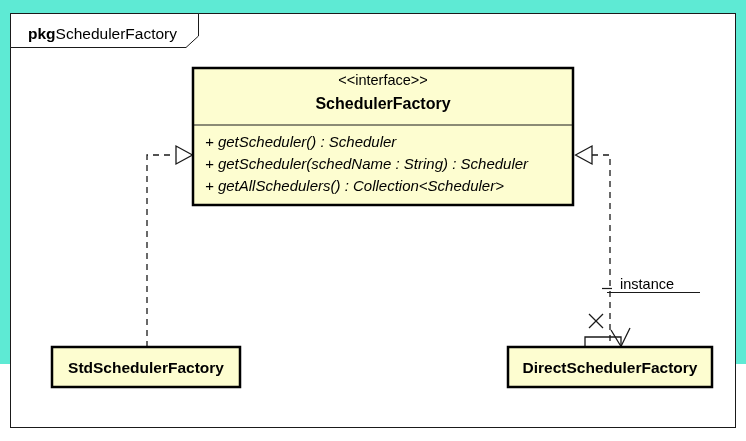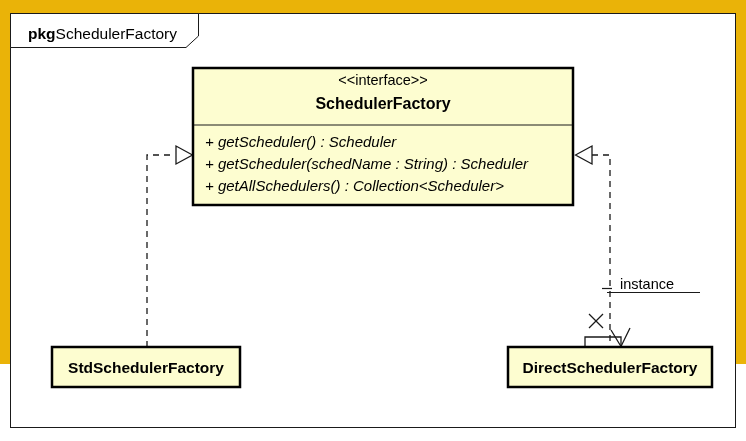--- a/index.html
+++ b/index.html
@@ -7,21 +7,21 @@
     padding: 0;
     background: #ffffff;
     width: 746px;
     height: 441px;
     overflow: hidden;
   }
   .canvas {
     position: relative;
     width: 746px;
     height: 364px;
-    background: #eab308;
+    background: #5eead4;
   }
   svg { display: block; }
   .t {
     font-family: "Liberation Sans", "DejaVu Sans", sans-serif;
     fill: #000000;
   }
   .bold { font-weight: bold; }
   .it   { font-style: italic; }
   .center { text-anchor: middle; }
   .edge {

